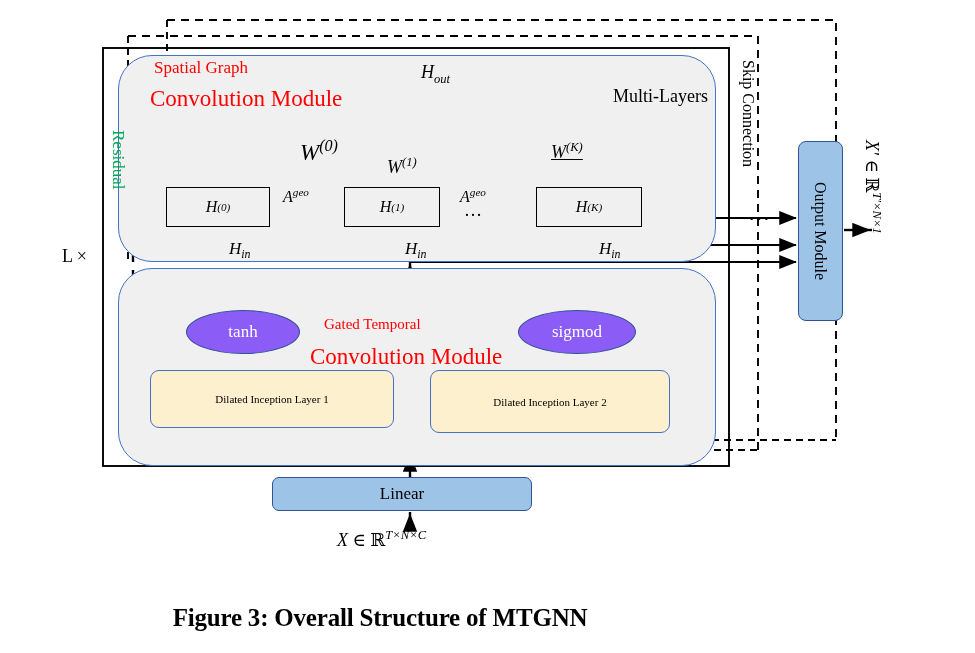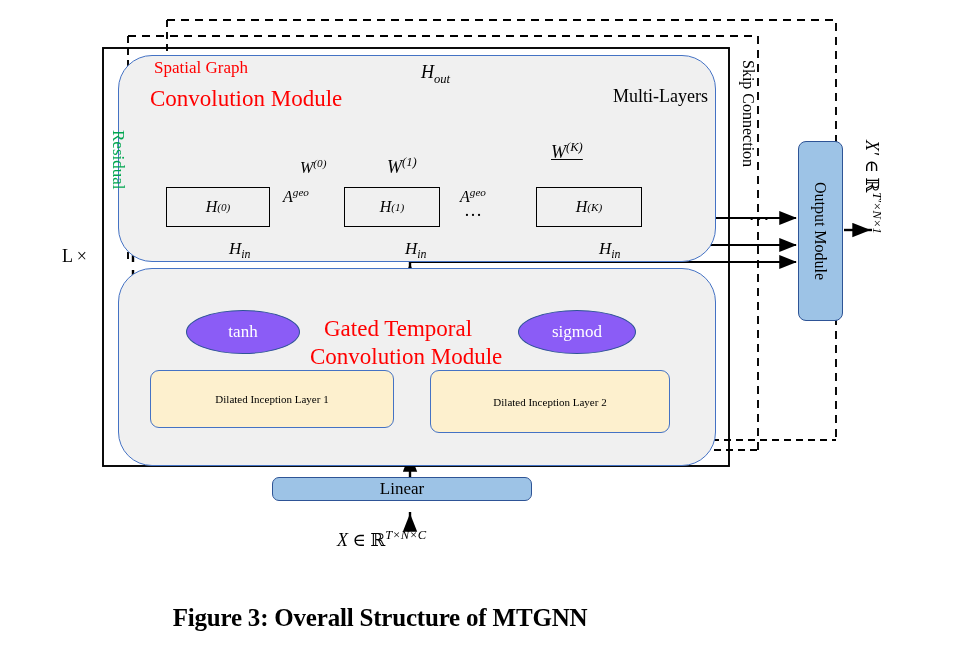--- a/index.html
+++ b/index.html
@@ -244,21 +244,21 @@
   <div class="lbl red" style="left:150px; top:86px; font-size:23px;">Convolution Module</div>
 
   <div class="lbl" style="left:613px; top:62px; font-size:18px;margin-top:24px;">Multi-Layers</div>
 
   <div class="lbl green rot90" style="left:128px; top:130px; font-size:17px;">Residual</div>
 
   <div class="lbl ital" style="left:421px; top:62px; font-size:18px;">
     <span>H</span><sub>out</sub>
   </div>
 
-  <div class="lbl ital" style="left:300px; top:137px; font-size:16px;margin-top:20px;">
+  <div class="lbl ital" style="left:300px; top:137px; font-size:23px;">
     <span>W</span><sup>(0)</sup>
   </div>
   <div class="lbl ital" style="left:387px; top:155px; font-size:18px;">
     <span>W</span><sup>(1)</sup>
   </div>
   <div class="lbl ital" style="left:551px; top:140px; font-size:18px;text-decoration:underline;">
     <span>W</span><sup>(K)</sup>
   </div>
 
   <div class="hbox ital" style="left:166px; top:187px; width:104px; height:40px;">
@@ -287,38 +287,38 @@
   </div>
   <div class="lbl ital" style="left:405px; top:239px; font-size:17px;">
     <span>H</span><sub>in</sub>
   </div>
   <div class="lbl ital" style="left:599px; top:239px; font-size:17px;">
     <span>H</span><sub>in</sub>
   </div>
 
   <div class="module-card" style="left:118px; top:268px; width:598px; height:198px;"></div>
 
-  <div class="lbl red" style="left:324px; top:316px; font-size:23px;">Gated Temporal</div>
+  <div class="lbl red" style="left:324px; top:316px; font-size:15px;">Gated Temporal</div>
   <div class="lbl red" style="left:310px; top:344px; font-size:23px;">Convolution Module</div>
 
   <div class="ellipse" style="left:186px; top:310px; width:114px; height:44px;">
     <span>tanh</span>
   </div>
   <div class="ellipse" style="left:518px; top:310px; width:118px; height:44px;">
     <span>sigmod</span>
   </div>
 
   <div class="cream-box" style="left:150px; top:370px; width:244px; height:58px;">
     <span>Dilated Inception Layer 1</span>
   </div>
   <div class="cream-box" style="left:430px; top:370px; width:240px; height:63px;">
     <span>Dilated Inception Layer 2</span>
   </div>
 
-  <div class="blue-box" style="left:272px; top:477px; width:260px; height:24px;font-family:Liberation Serif, serif;">
+  <div class="blue-box" style="left:272px; top:477px; width:260px; height:34px;font-family:Liberation Serif, serif;">
     <span>Linear</span>
   </div>
 
   <div class="lbl" style="left:337px; top:528px; font-size:18px;">
     <span class="ital">X</span>
     <span>∈</span>
     <span>ℝ</span><sup class="ital">T×N×C</sup>
   </div>
 
   <div class="lbl" style="left:62px; top:246px; font-size:18px;">L ×</div>

